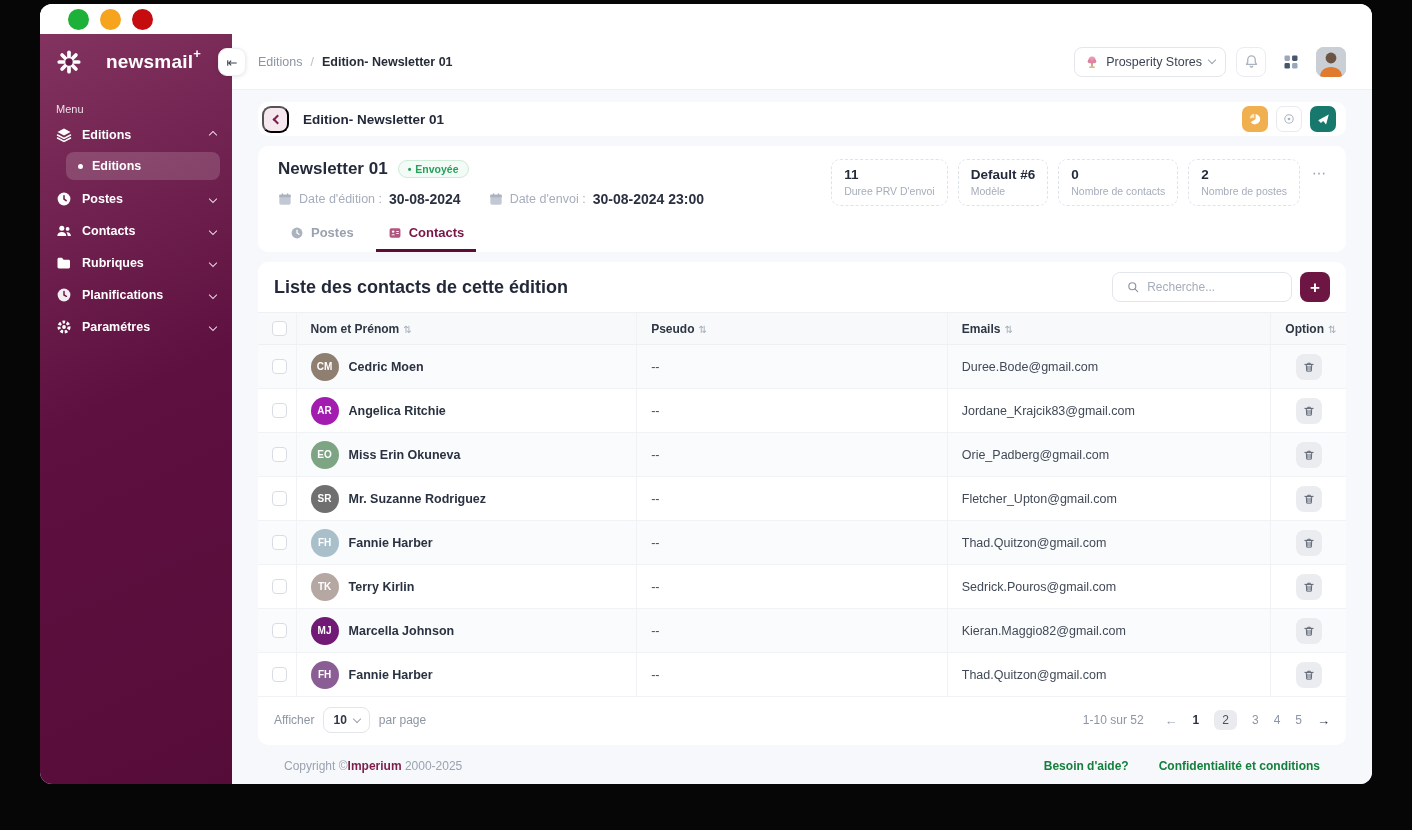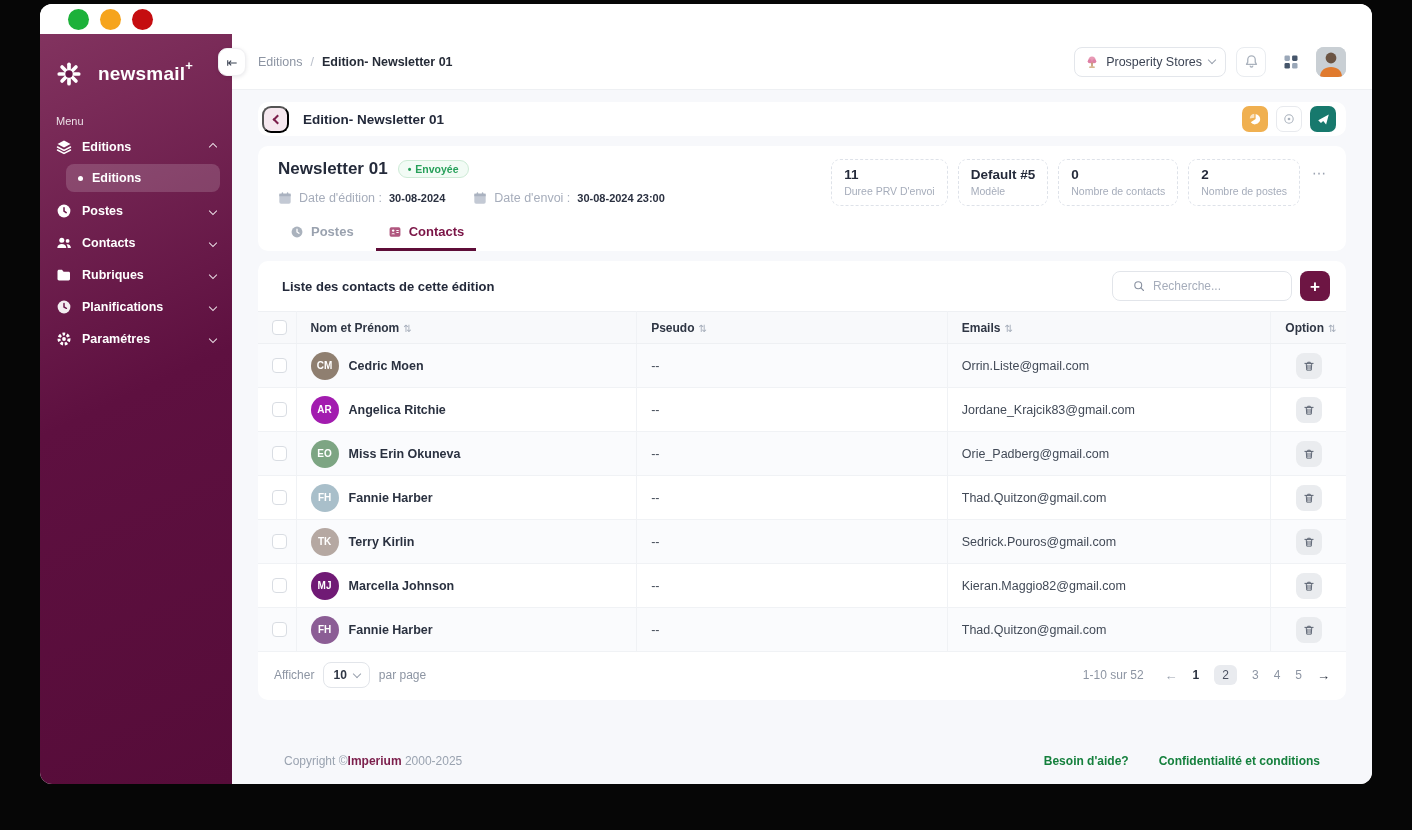--- a/index.html
+++ b/index.html
@@ -11,21 +11,21 @@
   
   .titlebar { height:30px; background:#fff; display:flex; align-items:center; gap:11px; padding-left:28px; flex:none; }
   .tl-dot { width:21px; height:21px; border-radius:50%; }
   .tl-green { background:#1db13a; } .tl-yellow { background:#f6a41d; } .tl-red { background:#c50d10; }
 
   .app { flex:1; display:flex; min-height:0; }
 
   
   .sidebar { width:192px; flex:none; color:#fff; display:flex; flex-direction:column;
              background:linear-gradient(155deg,#82335f 0%, #5e1040 48%, #560c39 100%); }
-  .logo-row { display:flex; align-items:center; gap:16px; padding:27px 16px 10px; }
+  .logo-row { display:flex; align-items:center; gap:24px; padding:15px 16px 10px; }
   .logo-mark { width:26px; height:26px; }
   .logo-text { font-size:19px; font-weight:800; letter-spacing:.2px; }
   .logo-plus { font-size:13px; font-weight:800; vertical-align:top; position:relative; top:-5px; }
 
   .workspace { margin:16px 12px 0; background:rgba(255,255,255,.14); border-radius:10px;
                display:flex; align-items:center; gap:9px; padding:7px 9px; cursor:pointer; }
   .ws-logo { width:25px; height:25px; background:#fff; border-radius:7px; display:flex; align-items:center; justify-content:center; flex:none; }
   .ws-name { font-size:12.5px; font-weight:700; }
 
   .menu-label { font-size:11px; opacity:.85; margin:18px 16px 4px; }
@@ -77,37 +77,37 @@
 
   
   .nl-card { flex:none; margin-top:10px; background:#fff; border-radius:10px; padding:13px 20px 0; }
   .nl-top { display:flex; align-items:flex-start; }
   .nl-title-row { display:flex; align-items:center; gap:10px; }
   .nl-title { font-size:17px; font-weight:800; color:#252b3b; }
   .badge { display:flex; align-items:center; gap:4px; font-size:10.5px; font-weight:700; color:#27a05a;
            border:1px solid #cdebd6; background:#f2fbf5; border-radius:999px; padding:2px 9px; }
   .dates { display:flex; gap:28px; margin-top:12px; }
   .date-item { display:flex; align-items:center; gap:7px; font-size:12.5px; color:#a6adbb; }
-  .date-value { color:#2a3040; font-weight:800; font-size:11px; }
+  .date-value { color:#2a3040; font-weight:800; font-size:14px; }
   .nl-right { margin-left:auto; display:flex; gap:10px; align-items:flex-start; }
   .stat { border:1.5px dashed #dee2e9; border-radius:9px; padding:7px 12px 8px; min-width:88px; }
   .stat-value { font-size:13.5px; font-weight:800; color:#252b3b; }
   .stat-label { font-size:10.5px; color:#a6adbb; margin-top:3px; white-space:nowrap; }
   .more-dots { color:#9aa2b0; font-size:14px; margin-top:6px; padding-left:2px; cursor:pointer; }
   .tabs { display:flex; gap:10px; margin-top:8px; }
   .tab { display:flex; align-items:center; gap:7px; padding:10px 12px 9px; font-size:13px; font-weight:700;
          color:#9aa2af; border-bottom:3px solid transparent; cursor:pointer; }
   .tab.active { color:#7a1446; border-bottom-color:#5e0d38; }
 
   
   .table-card { flex:none; margin-top:10px; background:#fff; border-radius:10px; display:flex; flex-direction:column; overflow:hidden; }
   .list-head { display:flex; align-items:center; padding:10px 16px; }
-  .list-title { font-size:13px; font-weight:800; color:#23293a;margin-left:8px; }
+  .list-title { font-size:18px; font-weight:800; color:#23293a; }
   .search { margin-left:auto; display:flex; align-items:center; height:30px; width:180px; border:1px solid #e2e5ea;
-            border-radius:8px; padding:0 20px; gap:8px; background:#fff; }
+            border-radius:8px; padding:0 14px; gap:8px; background:#fff; }
   .search input { border:0; outline:0; font-size:12px; color:#3c4454; width:100%; background:transparent; font-family:inherit; }
   .search input::placeholder { color:#a6adbb; }
   .add-btn { width:30px; height:30px; margin-left:8px; background:#6d1543; color:#fff; border:none; border-radius:8px;
              font-size:17px; font-weight:600; line-height:1; cursor:pointer; }
 
   table { width:100%; border-collapse:collapse; table-layout:fixed; }
   thead th { background:#f8f9fb; border-top:1px solid #eef0f3; border-bottom:1px solid #eef0f3;
              font-size:12px; color:#2f3644; text-align:left; padding:8px 14px; font-weight:700; }
   th, td { border-right:1px solid #f0f2f5; }
   th:last-child, td:last-child { border-right:none; }
@@ -348,21 +348,21 @@
                   <span class="date-value">30-08-2024 23:00</span>
                 </span>
               </div>
             </div>
             <div class="nl-right">
               <div class="stat">
                 <div class="stat-value">11</div>
                 <div class="stat-label">Duree PRV D'envoi</div>
               </div>
               <div class="stat">
-                <div class="stat-value">Default #5</div>
+                <div class="stat-value">Default #6</div>
                 <div class="stat-label">Modèle</div>
               </div>
               <div class="stat">
                 <div class="stat-value">0</div>
                 <div class="stat-label">Nombre de contacts</div>
               </div>
               <div class="stat">
                 <div class="stat-value">2</div>
                 <div class="stat-label">Nombre de postes</div>
               </div>
@@ -423,21 +423,21 @@
             <tbody>
               <tr>
                 <td class="col-cb"><span class="cb"></span></td>
                 <td>
                     <div class="name-cell">
                       <span class="avatar-sm" style="background: rgb(143, 127, 112);">CM</span>
                       <span>Cedric Moen</span>
                     </div>
                   </td>
                 <td>--</td>
-                <td>Orrin.Liste@gmail.com</td>
+                <td>Duree.Bode@gmail.com</td>
                 <td>
                     <button class="trash-btn">
                       <svg width="12" height="12" viewBox="0 0 16 16">
                         <path d="M2.5 4.5h11M6.3 4.5V3h3.4v1.5M4.3 4.5l.7 9h6l.7-9M6.6 7v4.5M9.4 7v4.5" stroke="#5b6472" fill="none" stroke-width="1.3" stroke-linecap="round"></path>
                       </svg>
                     </button>
                   </td>
               </tr>
               <tr>
                 <td class="col-cb"><span class="cb"></span></td>
@@ -460,20 +460,38 @@
               <tr>
                 <td class="col-cb"><span class="cb"></span></td>
                 <td>
                     <div class="name-cell">
                       <span class="avatar-sm" style="background: rgb(125, 165, 131);">EO</span>
                       <span>Miss Erin Okuneva</span>
                     </div>
                   </td>
                 <td>--</td>
                 <td>Orie_Padberg@gmail.com</td>
+                <td>
+                    <button class="trash-btn">
+                      <svg width="12" height="12" viewBox="0 0 16 16">
+                        <path d="M2.5 4.5h11M6.3 4.5V3h3.4v1.5M4.3 4.5l.7 9h6l.7-9M6.6 7v4.5M9.4 7v4.5" stroke="#5b6472" fill="none" stroke-width="1.3" stroke-linecap="round"></path>
+                      </svg>
+                    </button>
+                  </td>
+              </tr>
+              <tr>
+                <td class="col-cb"><span class="cb"></span></td>
+                <td>
+                    <div class="name-cell">
+                      <span class="avatar-sm" style="background: rgb(111, 111, 111);">SR</span>
+                      <span>Mr. Suzanne Rodriguez</span>
+                    </div>
+                  </td>
+                <td>--</td>
+                <td>Fletcher_Upton@gmail.com</td>
                 <td>
                     <button class="trash-btn">
                       <svg width="12" height="12" viewBox="0 0 16 16">
                         <path d="M2.5 4.5h11M6.3 4.5V3h3.4v1.5M4.3 4.5l.7 9h6l.7-9M6.6 7v4.5M9.4 7v4.5" stroke="#5b6472" fill="none" stroke-width="1.3" stroke-linecap="round"></path>
                       </svg>
                     </button>
                   </td>
               </tr>
               <tr>
                 <td class="col-cb"><span class="cb"></span></td>

